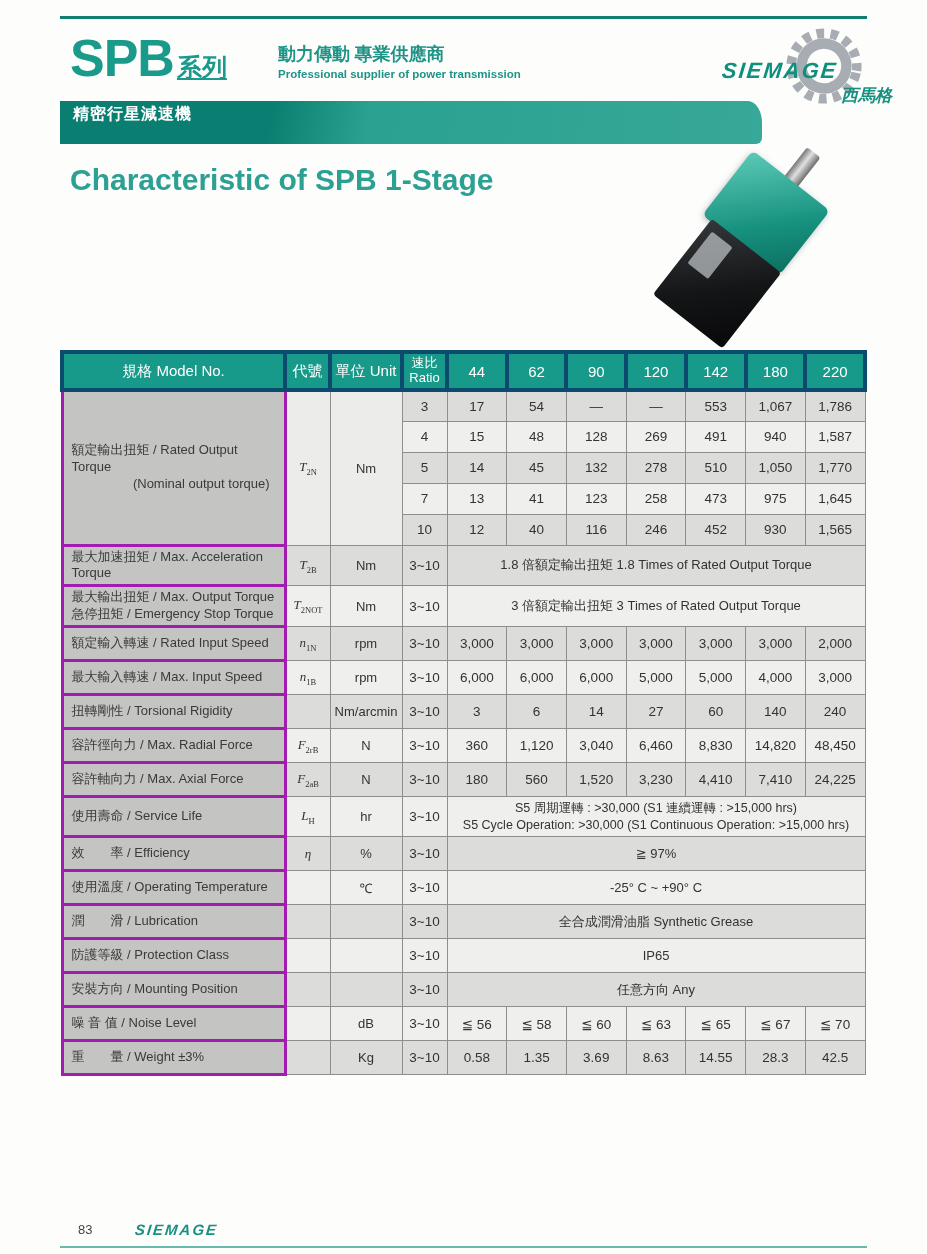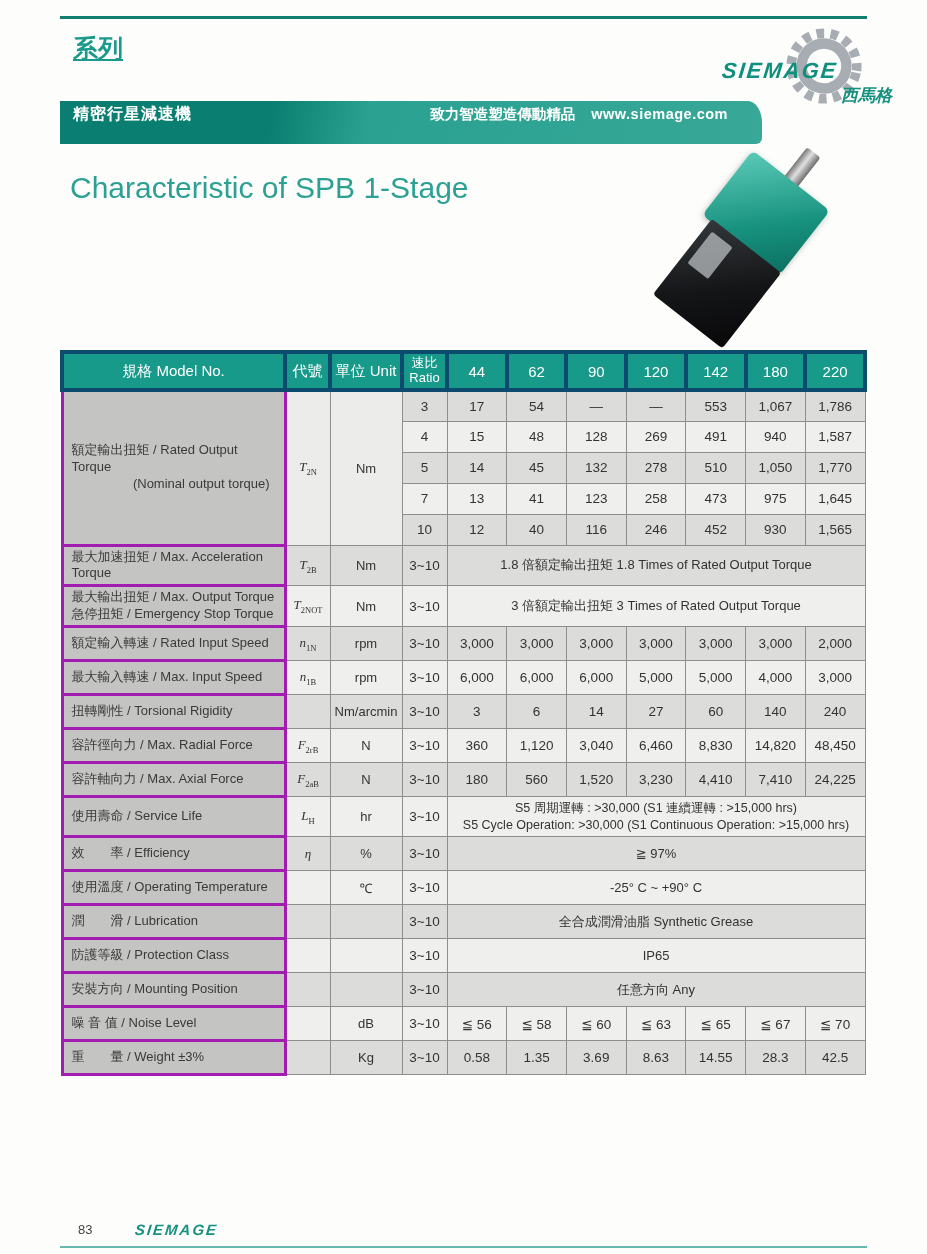--- a/index.html
+++ b/index.html
@@ -30,21 +30,21 @@
   .logo{position:absolute;left:722px;top:26px;width:170px;height:92px;z-index:2;}
   .logo svg{position:absolute;right:28px;top:0;}
   .logo .lt{position:absolute;left:0;top:32px;font-size:22px;font-weight:bold;font-style:italic;
             color:#0f8f7d;letter-spacing:2px;transform:skewX(-6deg);}
   .logo .ls{position:absolute;right:0;top:58px;font-size:17px;font-style:italic;
             font-family:"Liberation Serif", serif;color:#16917f;font-weight:bold;}
 
   
   .titleblock{position:absolute;left:70px;top:158px;color:#2ba093;line-height:1.3;}
   .titleblock .t1{font-size:30px;font-weight:500;}
-  .titleblock .t2{font-size:30px;font-weight:400;margin-top:10px;}
+  .titleblock .t2{font-size:30px;font-weight:700;margin-top:2px;}
 
   
   .photo{position:absolute;left:648px;top:126px;width:250px;height:185px;}
   .gbx{position:absolute;left:58px;top:6px;transform:rotate(38deg);transform-origin:50% 45%;}
   .gbx .shaft{width:17px;height:38px;margin:0 auto;border-radius:3px;
               background:linear-gradient(90deg,#777,#e0e0e0 45%,#6d6d6d);}
   .gbx .flange{width:98px;height:82px;border-radius:6px;margin-top:-2px;
                background:linear-gradient(135deg,#5ccab8,#17927f 60%,#0c6f60);
                box-shadow:0 2px 6px rgba(0,0,0,.25);}
   .gbx .bodyblk{width:88px;height:96px;border-radius:4px;margin:-3px 0 0 10px;position:relative;
@@ -87,27 +87,31 @@
                  color:#169180;letter-spacing:2px;transform:skewX(-6deg);}
 </style>
 </head>
 <body>
 
 <div class="page">
 
   <div class="top-rule"></div>
 
   <div class="brand">
+    <span class="spb">SPB</span>
     <span class="suffix">系列</span>
   </div>
 
+  <div class="tagline">
+    <div class="zh">動力傳動 專業供應商</div>
+    <div class="en">Professional supplier of power transmission</div>
+  </div>
 
   <div class="banner">
     <span class="bl">精密行星減速機</span>
-    <span class="br"><span>致力智造塑造傳動精品</span><span class="site">www.siemage.com</span></span>
   </div>
 
   <div class="logo">
     <svg width="80" height="80" viewBox="0 0 100 100">
       <g fill="none" stroke="#a7adb2" transform="rotate(12 50 50)">
         <circle cx="50" cy="50" r="28" stroke-width="13"></circle>
         <circle cx="50" cy="50" r="41" stroke-width="12" stroke-dasharray="9.5 8"></circle>
       </g>
     </svg>
     <span class="lt">SIEMAGE</span>

